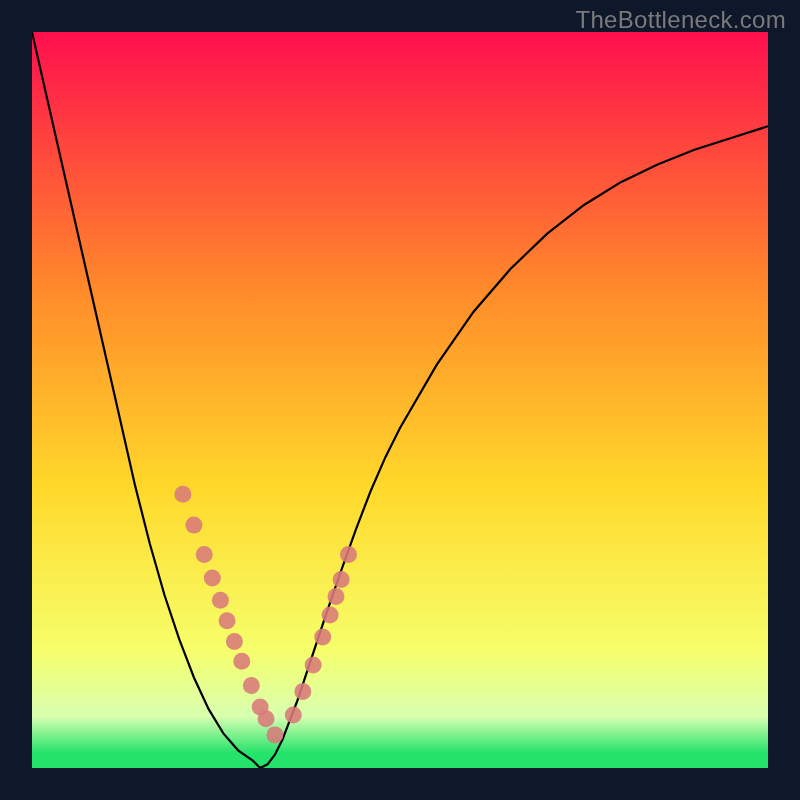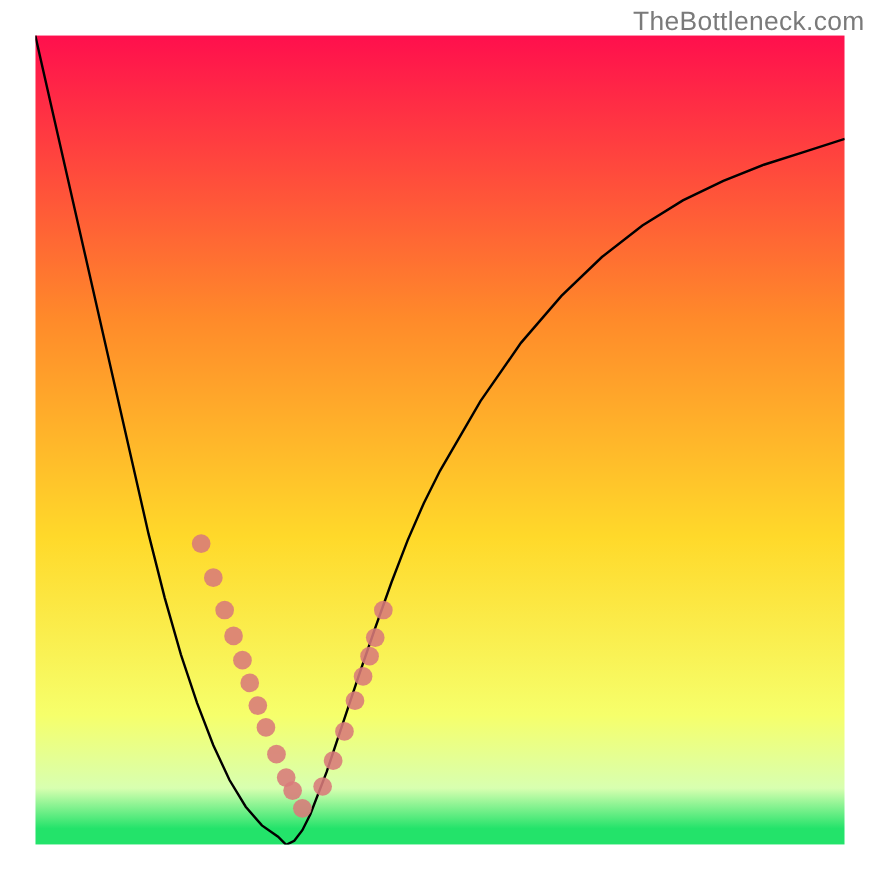--- a/index.html
+++ b/index.html
@@ -8,21 +8,21 @@
     width: 800px;
     height: 800px;
     background: #000;
     overflow: hidden;
     font-family: Arial, Helvetica, sans-serif;
   }
   .stage {
     position: relative;
     width: 800px;
     height: 800px;
-    background: #ffffff;
+    background: #0f172a;
   }
   .watermark {
     position: absolute;
     top: 6px;
     right: 14px;
     color: #7a7a7a;
     font-size: 24px;
     font-weight: 500;
     letter-spacing: 0.3px;
     z-index: 10;

